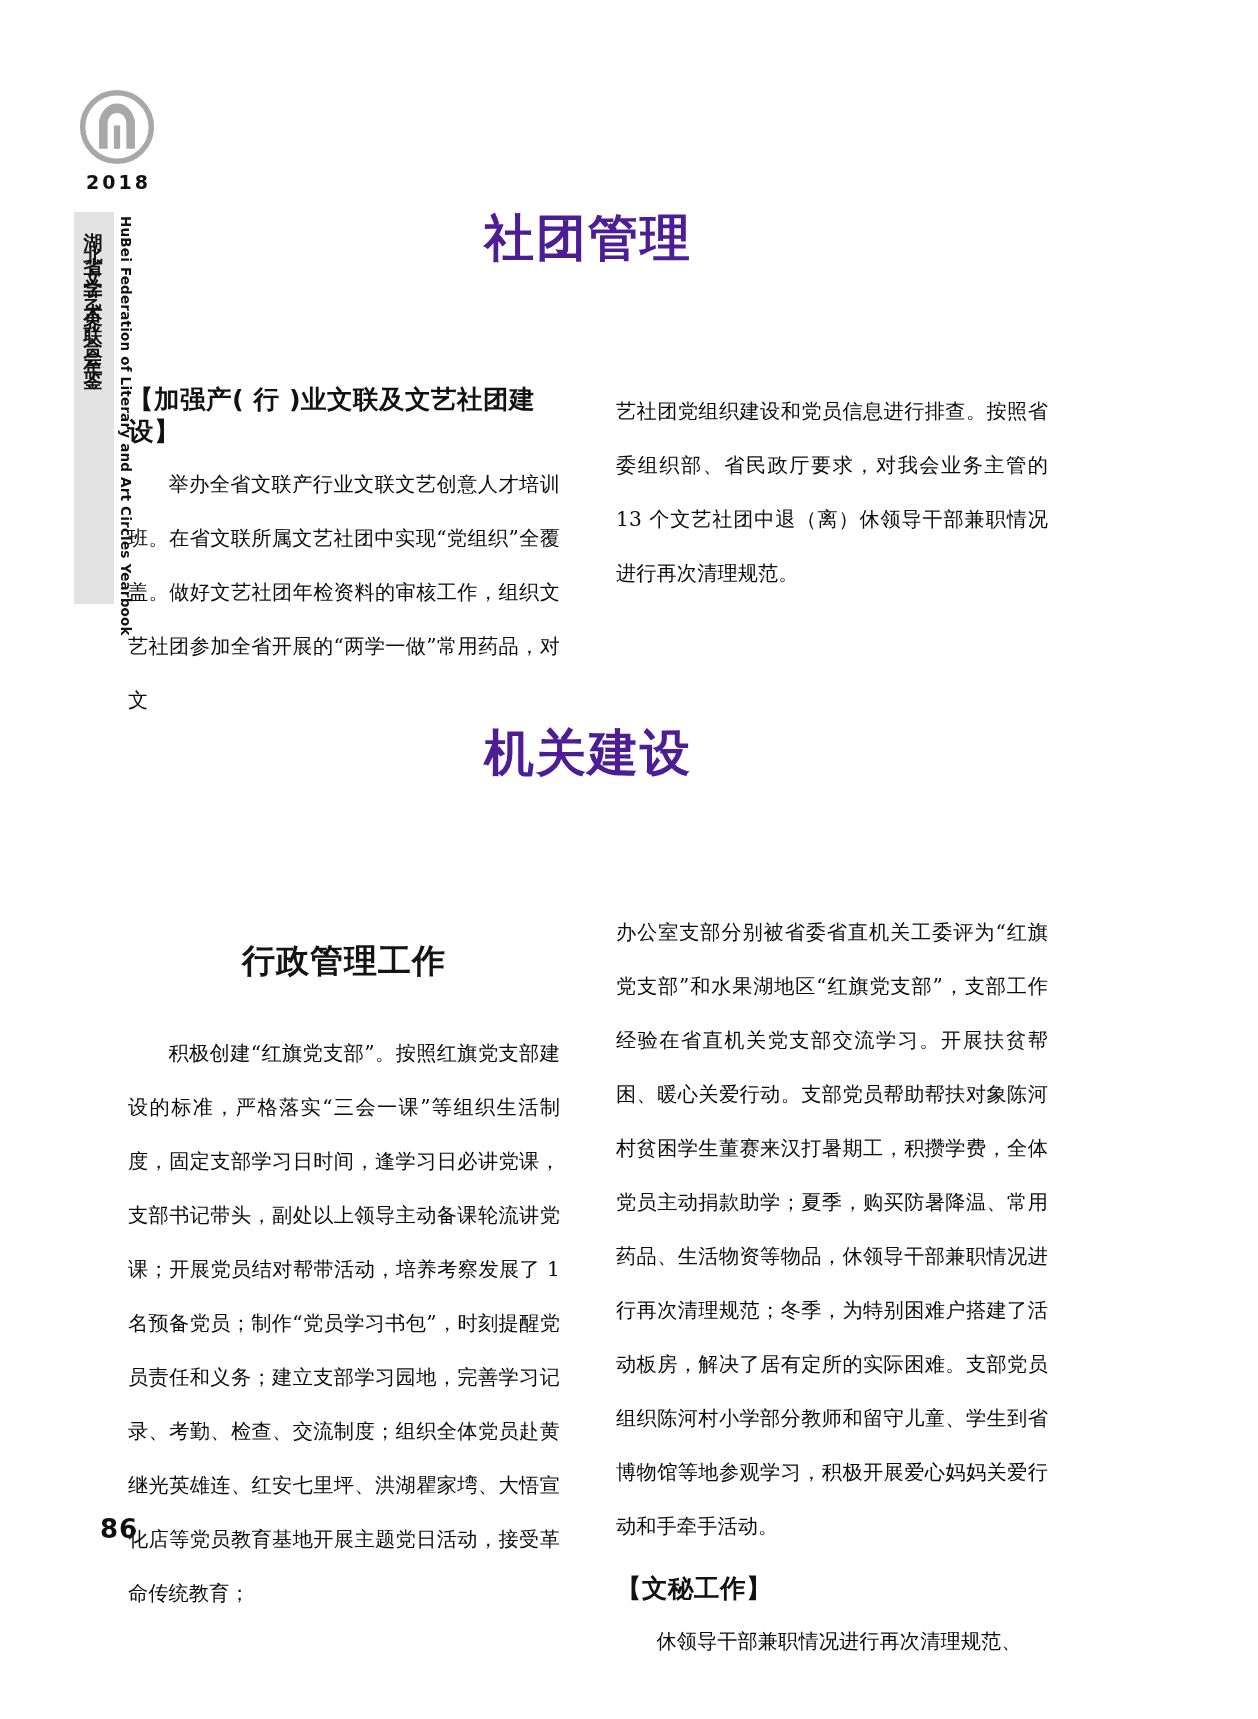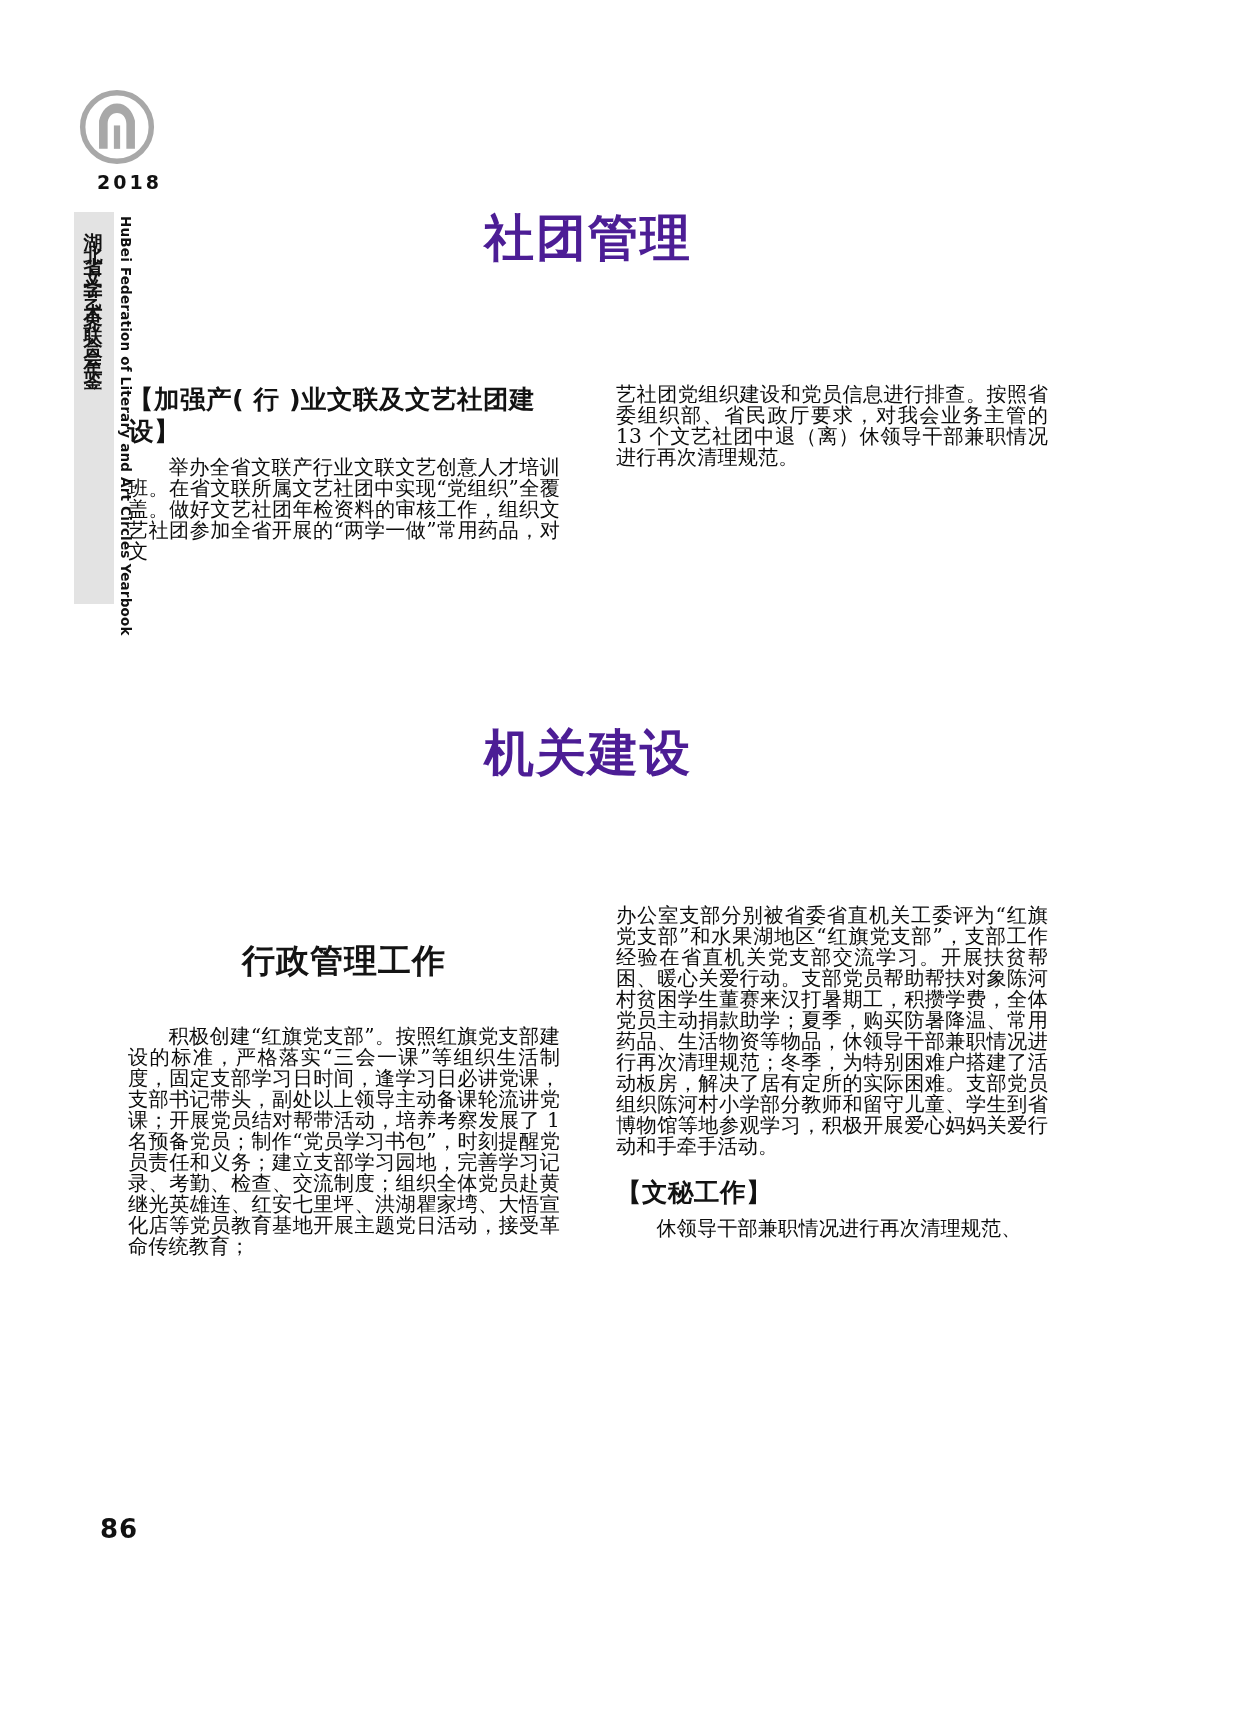--- a/index.html
+++ b/index.html
@@ -46,21 +46,21 @@
     display: block;
   }
 
   .logo-year {
     font-family: "DejaVu Sans", sans-serif;
     font-size: 19px;
     font-weight: 700;
     letter-spacing: 3px;
     color: #111;
     margin-top: 5px;
-    text-align: right;
+    text-align: center;
     padding-left: 3px;
   }
 
   .vert-strip {
     position: absolute;
     left: 12px;
     top: 124px;
     width: 40px;
     height: 392px;
     background: #e3e3e3;
@@ -147,21 +147,21 @@
     font-size: 33px;
     color: #141414;
     text-align: center;
     letter-spacing: 1px;
     margin-bottom: 42px;
   }
 
   .body-text {
     font-family: "DejaVu Serif", serif;
     font-size: 20.2px;
-    line-height: 21px;
+    line-height: 54px;
     color: #0c0c0c;
     text-align: justify;
     text-justify: inter-character;
     letter-spacing: 0.1px;
   }
 
   .body-text.indent { text-indent: 2em; }
 
   .spacer-lg { height: 34px; }
   .spacer-md { height: 20px; }

